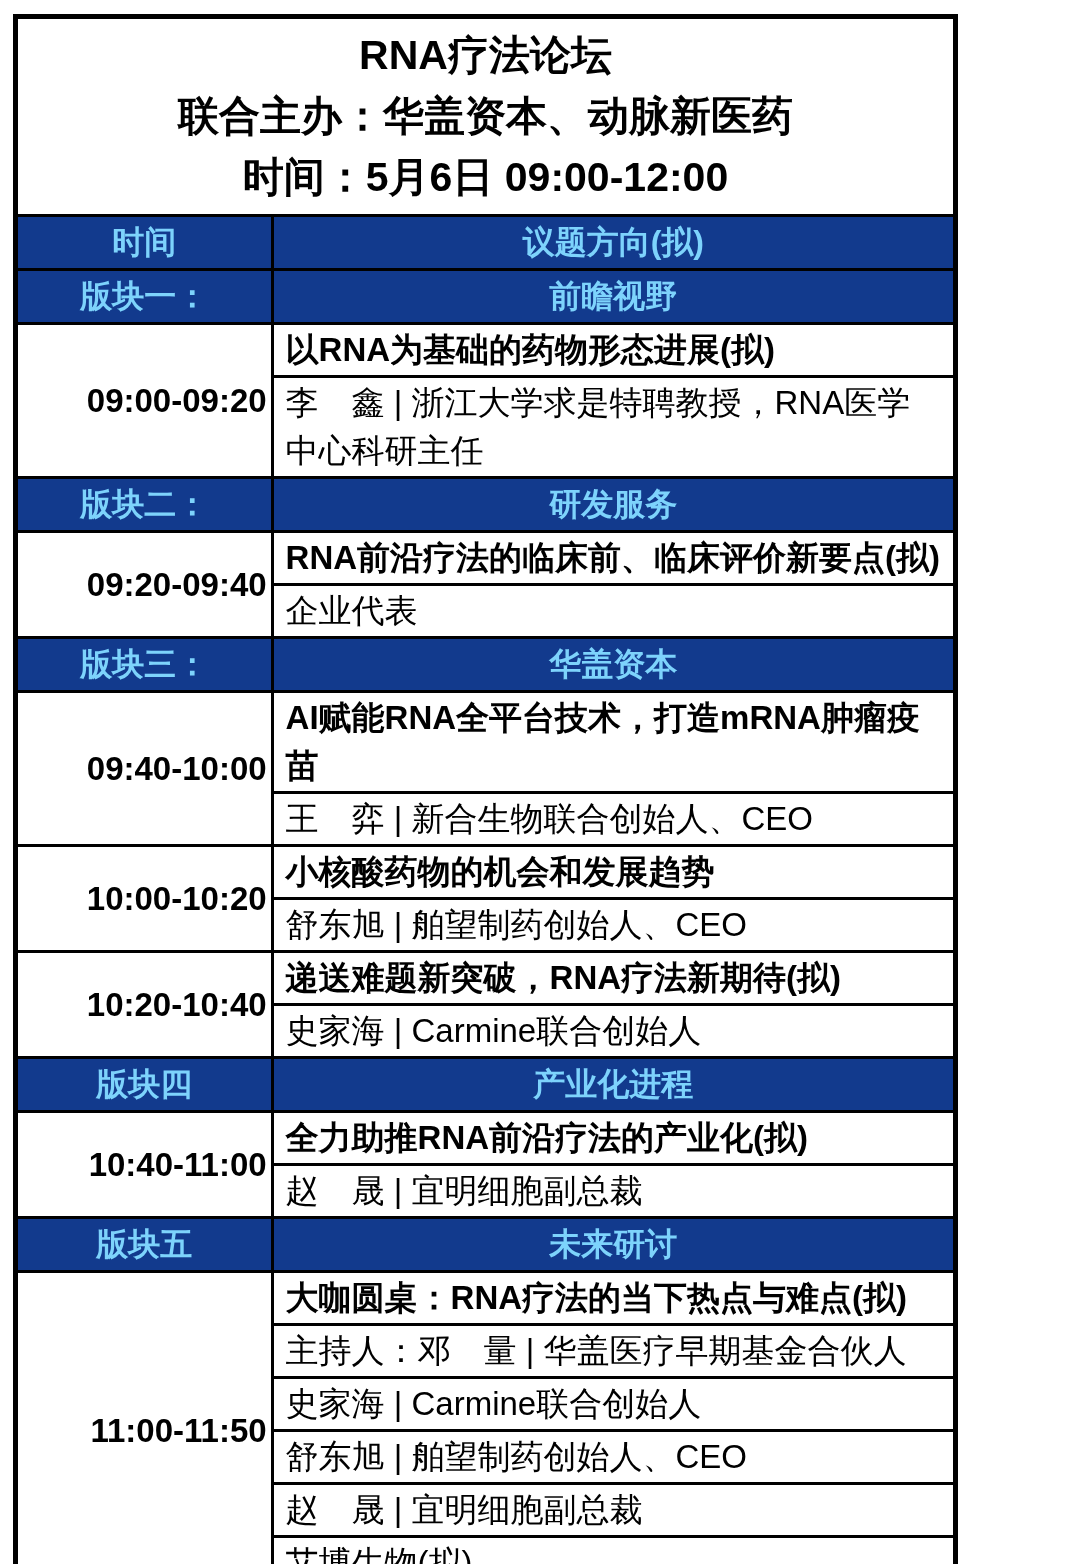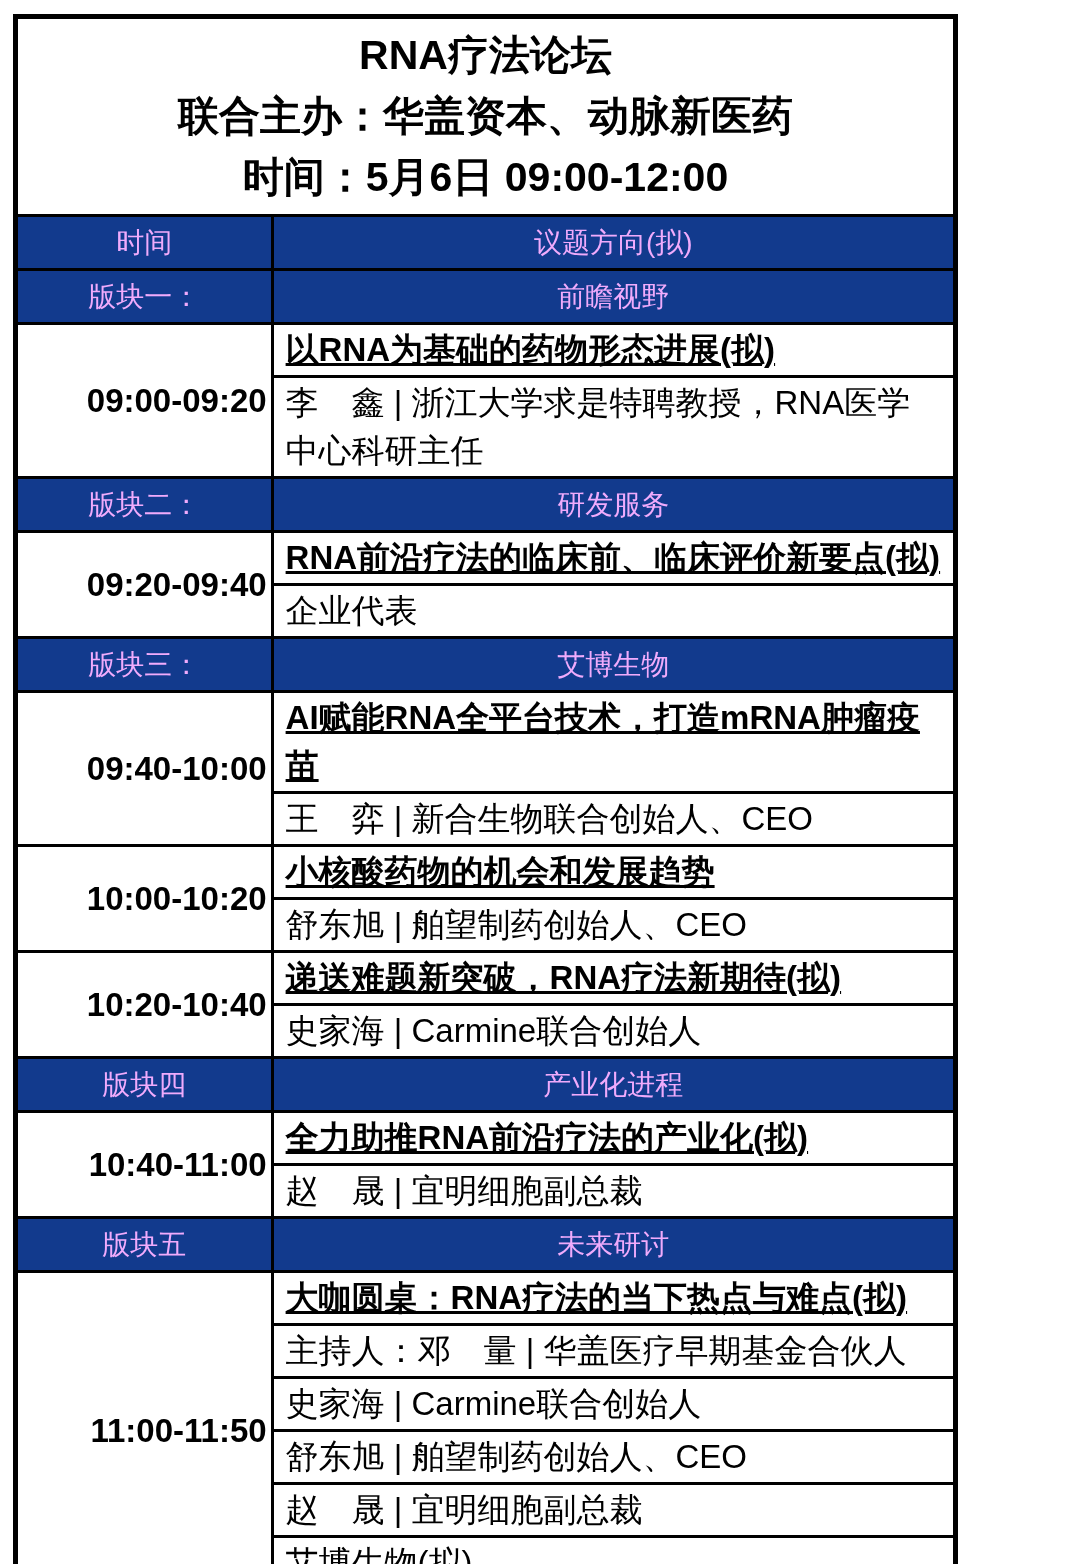--- a/index.html
+++ b/index.html
@@ -35,38 +35,37 @@
     padding: 6px 0;
   }
   td.title-cell div {
     font-weight: bold;
     font-size: 41px;
     line-height: 61px;
   }
   
   tr.blue td {
     background: #123A8D;
-    color: #f0abfc;
-    font-weight: normal;
+    color: #7dd3fc;
+    font-weight: bold;
     text-align: center;
-    font-size: 28px;
+    font-size: 32px;
     line-height: 49px;
     padding: 1px 8px;
   }
   
   td.time-cell {
     text-align: right;
     font-weight: bold;
     padding: 0 4px;
   }
   
   td.topic-cell {
     font-weight: bold;
     padding: 1px 12px;
-    text-decoration: underline;
   }
   td.speaker-cell {
     font-weight: normal;
     padding: 1px 12px;
   }
 </style>
 </head>
 <body>
 
 <div class="page">
@@ -109,21 +108,21 @@
       <tr>
         <td class="time-cell" rowspan="2">09:20-09:40</td>
         <td class="topic-cell">RNA前沿疗法的临床前、临床评价新要点(拟)</td>
       </tr>
       <tr>
         <td class="speaker-cell">企业代表</td>
       </tr>
 
       <tr class="blue">
         <td>版块三：</td>
-        <td>艾博生物</td>
+        <td>华盖资本</td>
       </tr>
       <tr>
         <td class="time-cell" rowspan="2">09:40-10:00</td>
         <td class="topic-cell">AI赋能RNA全平台技术，打造mRNA肿瘤疫苗</td>
       </tr>
       <tr>
         <td class="speaker-cell">王　弈 | 新合生物联合创始人、CEO</td>
       </tr>
       <tr>
         <td class="time-cell" rowspan="2">10:00-10:20</td>

